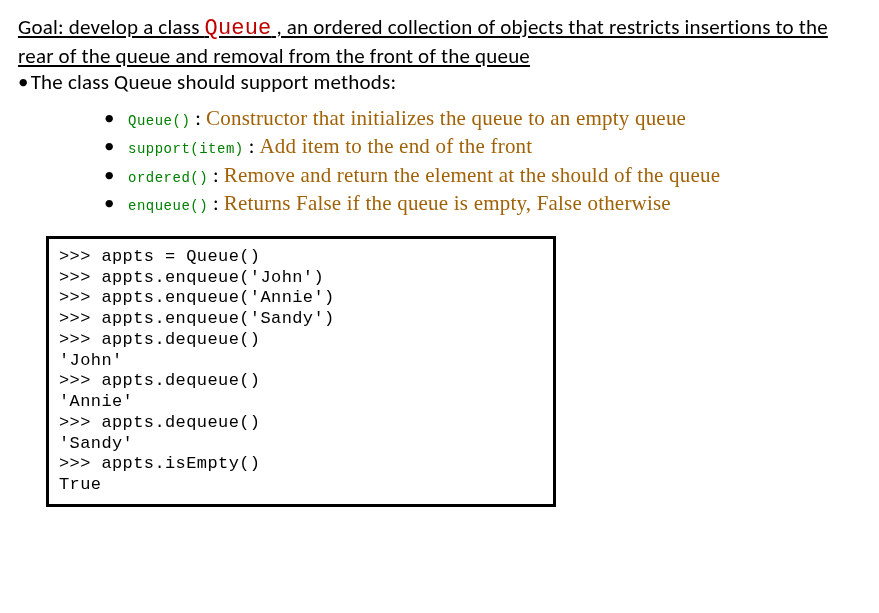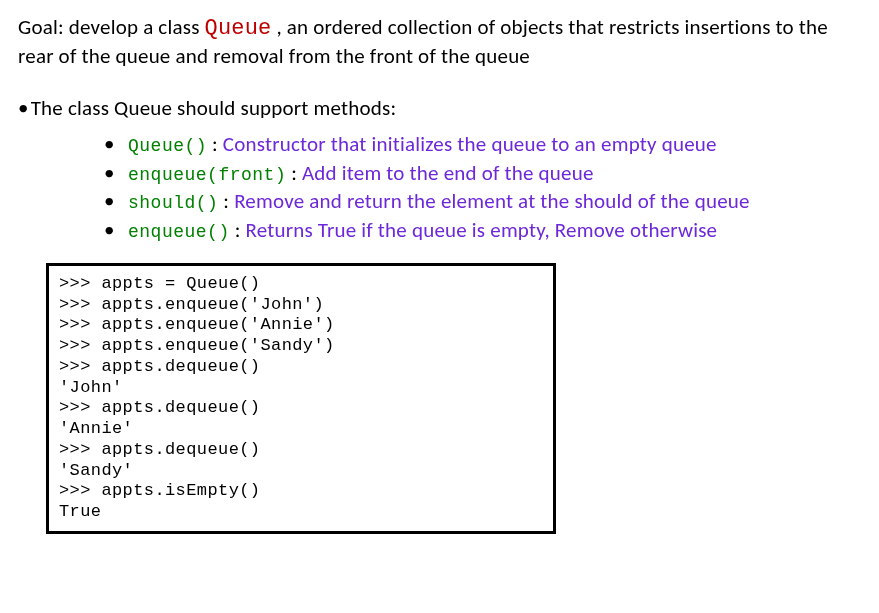--- a/index.html
+++ b/index.html
@@ -6,21 +6,21 @@
   body {
     width: 879px;
     height: 613px;
     background: #ffffff;
     font-family: Calibri, "Segoe UI", Arial, sans-serif;
     font-size: 21px;
     color: #000000;
     padding: 14px 18px;
     line-height: 1.25;
   }
-  .intro { margin-bottom: 26px; letter-spacing: 0.2px; }
+  .intro { letter-spacing: 0.2px; text-decoration: underline; }
   .queue-red { color: #C00000; font-family: "Courier New", Courier, monospace; font-size: 22px; }
   .method-intro { margin-bottom: 10px; letter-spacing: 0.2px; }
   .method-intro::before { content: "•"; margin-right: 2px; }
   ul.methods {
     list-style: none;
     padding-left: 86px;
   }
   ul.methods li {
     position: relative;
     margin-bottom: 2px;
@@ -29,24 +29,24 @@
   }
   ul.methods li::before {
     content: "•";
     position: absolute;
     left: 0;
     top: 0;
   }
   .code-green {
     color: #008000;
     font-family: "Courier New", Courier, monospace;
-    font-size: 18px;
+    font-size: 14px;
     letter-spacing: 0.5px;
   }
-  .desc { color: #6d28d9; }
+  .desc { color: #a16207; font-family: Liberation Serif, serif; }
   .code-box {
     border: 3px solid #000;
     width: 510px;
     margin-top: 20px;
     margin-left: 28px;
     padding: 8px 6px 8px 10px;
   }
   .code-box pre {
     font-family: "Courier New", Courier, monospace;
     font-size: 17px;
@@ -62,27 +62,27 @@
   <span>Goal: develop a class </span><span class="queue-red">Queue</span><span> , an ordered collection of objects that restricts insertions to the rear of the queue and removal from the front of the queue</span>
 </div>
 
 <div class="method-intro">The class Queue should support methods:</div>
 
 <ul class="methods">
   <li>
     <span class="code-green">Queue()</span><span> :   </span><span class="desc">Constructor that initializes the queue to an empty queue</span>
   </li>
   <li>
-    <span class="code-green">enqueue(front)</span><span> : </span><span class="desc">Add item to the end of the queue</span>
+    <span class="code-green">support(item)</span><span> : </span><span class="desc">Add item to the end of the front</span>
   </li>
   <li>
-    <span class="code-green">should()</span><span> : </span><span class="desc">Remove and return the element at the should of the queue</span>
+    <span class="code-green">ordered()</span><span> : </span><span class="desc">Remove and return the element at the should of the queue</span>
   </li>
   <li>
-    <span class="code-green">enqueue()</span><span> : </span><span class="desc">Returns True if the queue is empty, Remove otherwise</span>
+    <span class="code-green">enqueue()</span><span> : </span><span class="desc">Returns False if the queue is empty, False otherwise</span>
   </li>
 </ul>
 
 <div class="code-box">
   <pre>&gt;&gt;&gt; appts = Queue()
 &gt;&gt;&gt; appts.enqueue('John')
 &gt;&gt;&gt; appts.enqueue('Annie')
 &gt;&gt;&gt; appts.enqueue('Sandy')
 &gt;&gt;&gt; appts.dequeue()
 'John'

